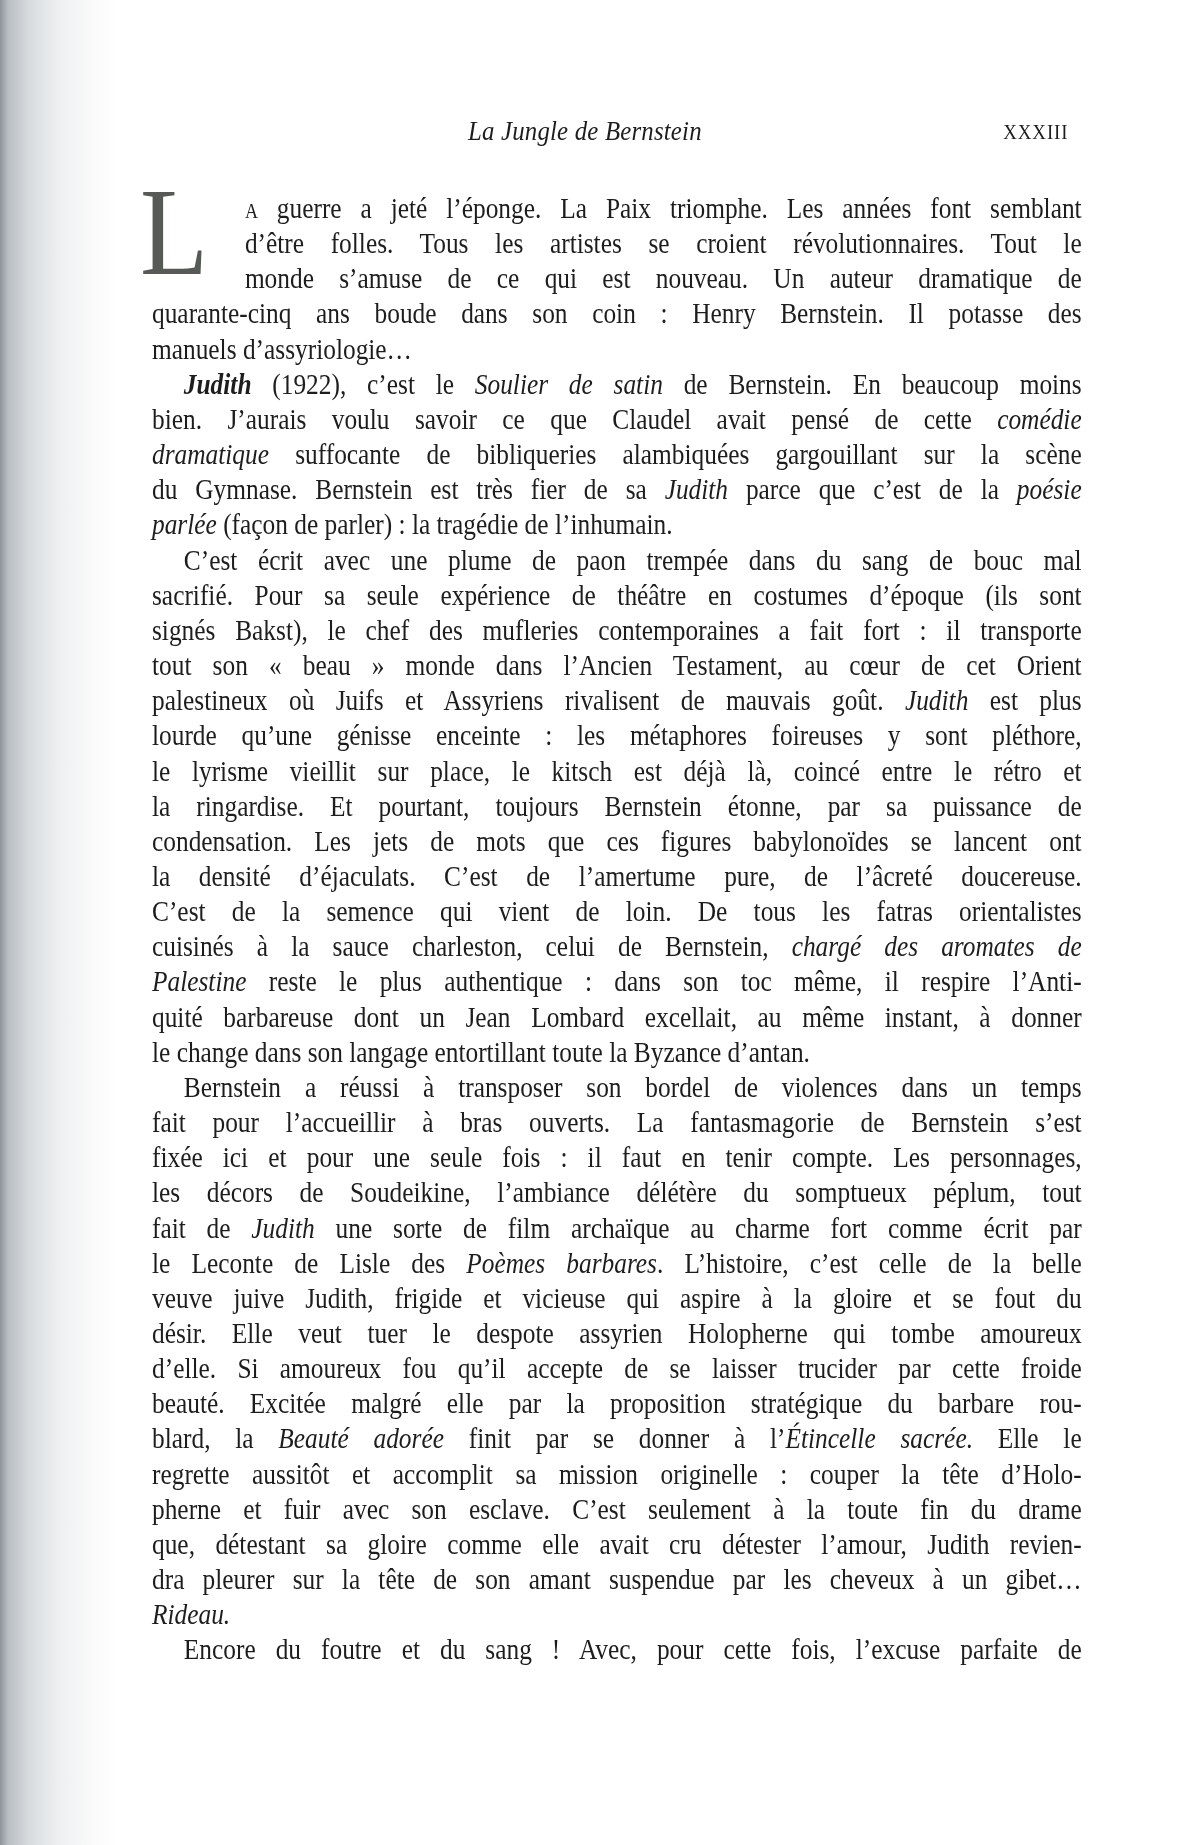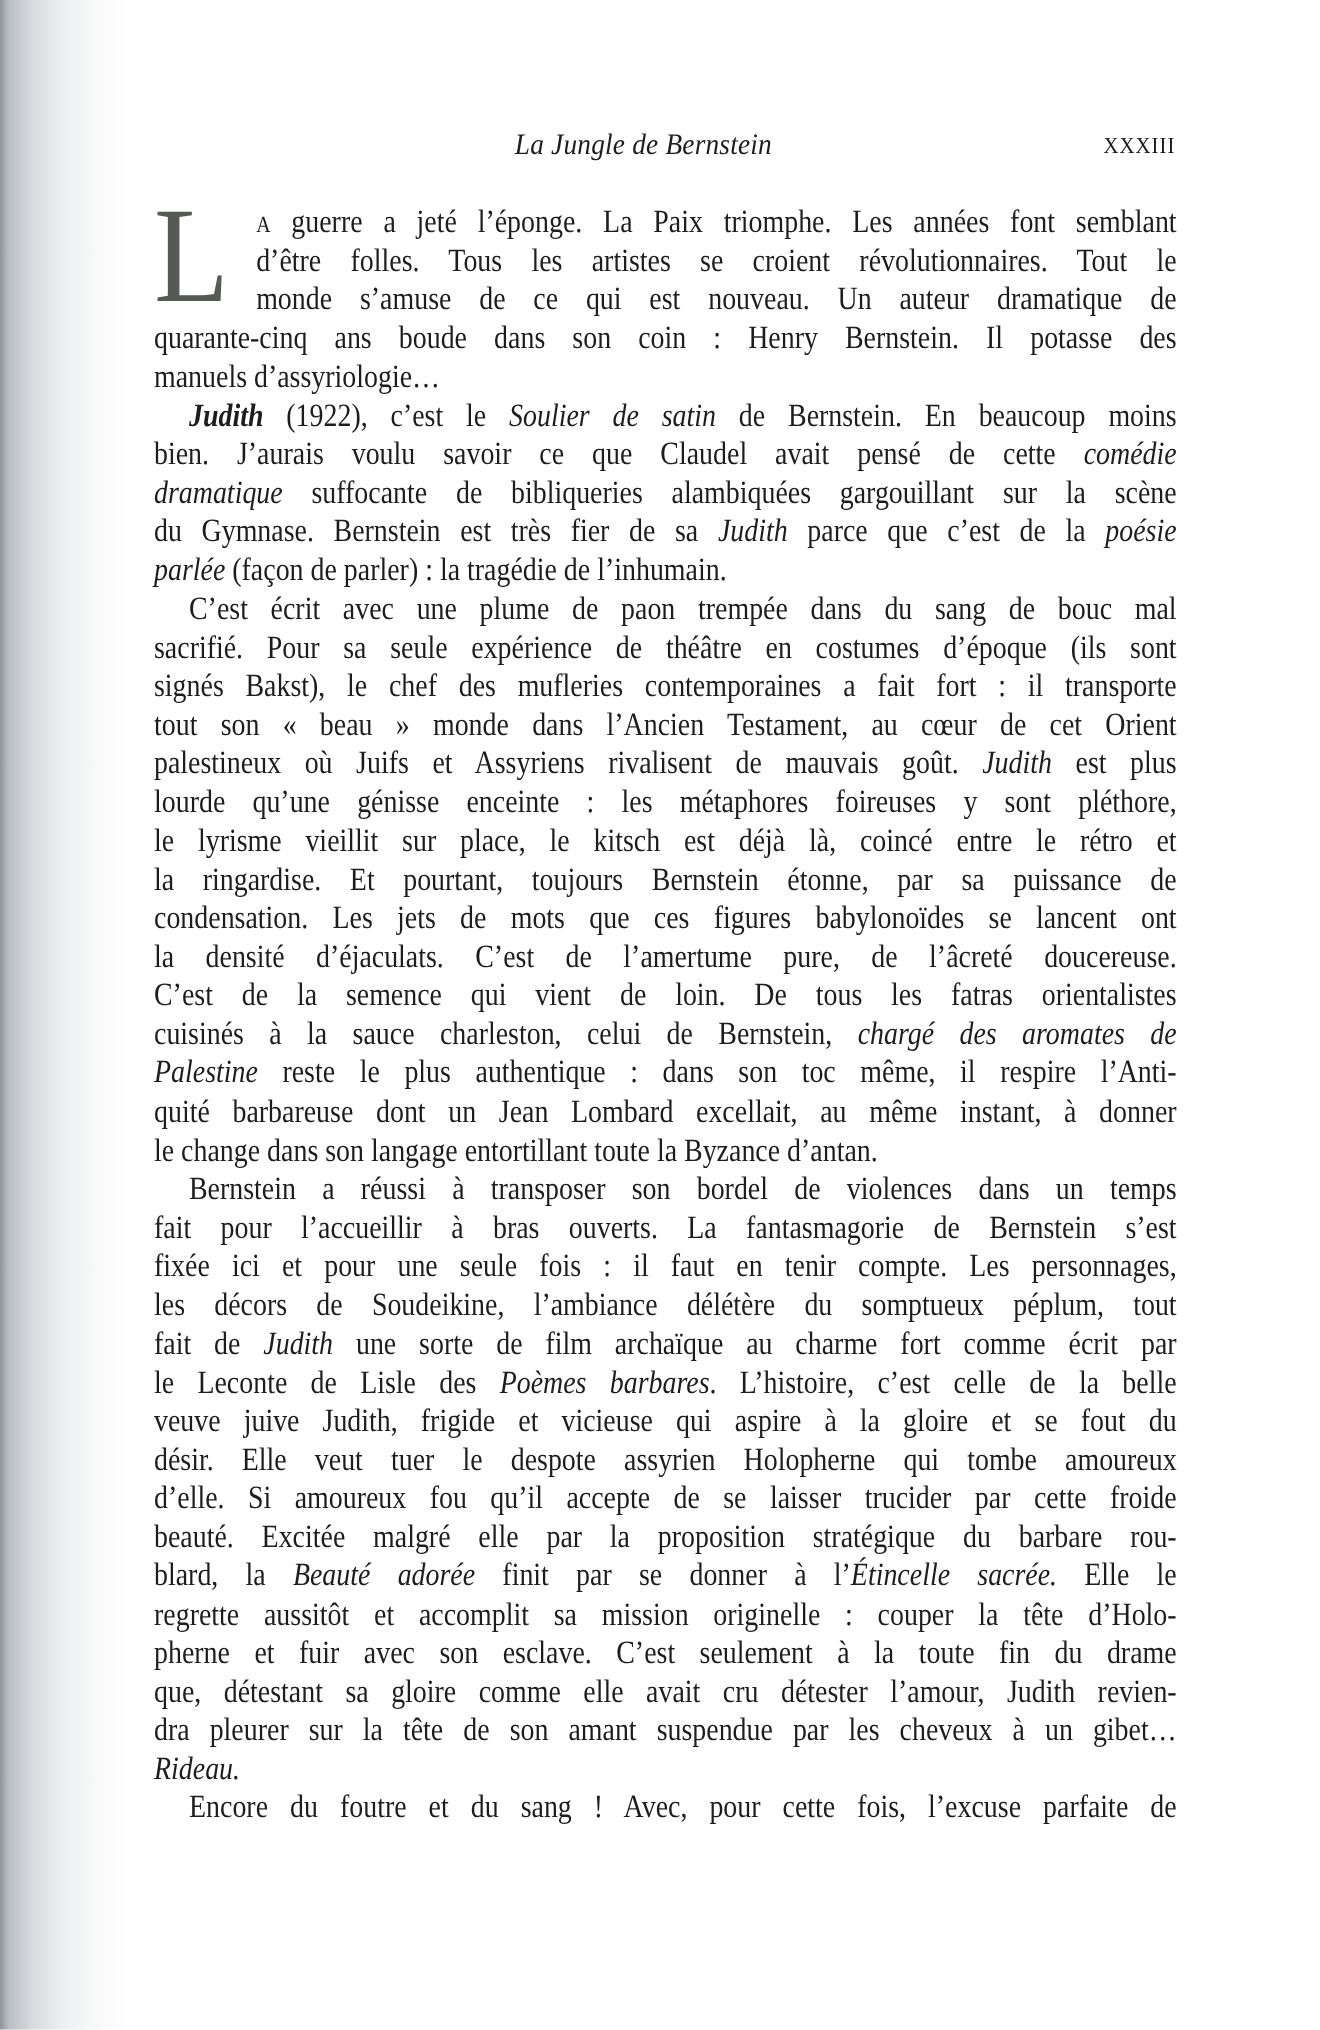--- a/index.html
+++ b/index.html
@@ -16,22 +16,22 @@
   }
   .rh-title {
     position: absolute; left: 432px; top: 0; font-style: italic; font-size: 27px;
     letter-spacing: 0.2px; transform: scaleX(0.92); transform-origin: left top;
   }
   .rh-folio {
     position: absolute; right: 168px; top: 4px; font-size: 21px; letter-spacing: 1px;
     transform: scaleX(0.9); transform-origin: right top;
   }
   .body-text {
-    position: absolute; left: 104px; top: 183px; width: 930px;
-    font-size: 29.5px; line-height: 39px;
+    position: absolute; left: 116px; top: 183px; width: 930px;
+    font-size: 29.5px; line-height: 50px;
   }
   .line {
     display: block; height: 35.17px; white-space: nowrap;
     text-align: justify; text-align-last: justify;
     transform: scaleX(0.86); transform-origin: left top; width: 1081px;
   }
   .line.last { text-align-last: left; }
   .line.indent { padding-left: 37px; box-sizing: border-box; }
   .line.dropind { padding-left: 108px; box-sizing: border-box; }
   .smallcap { font-size: 21px; }

